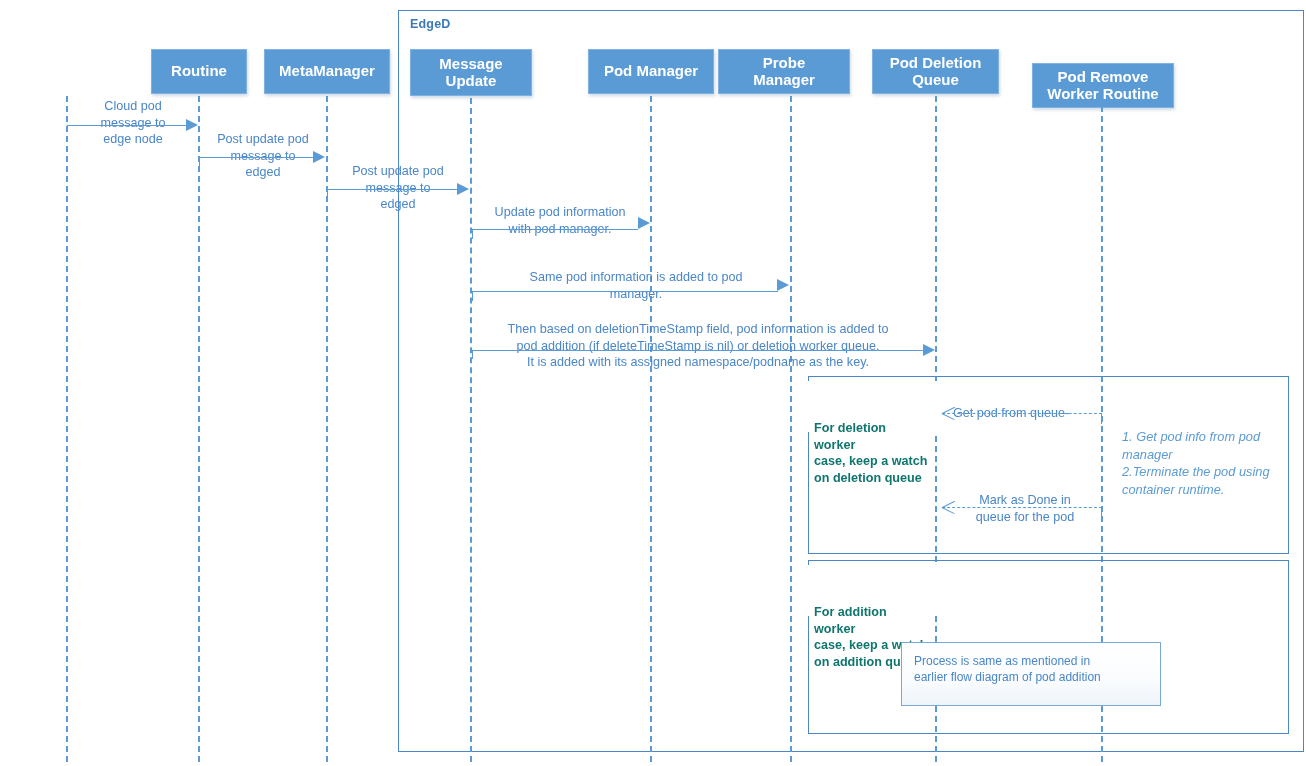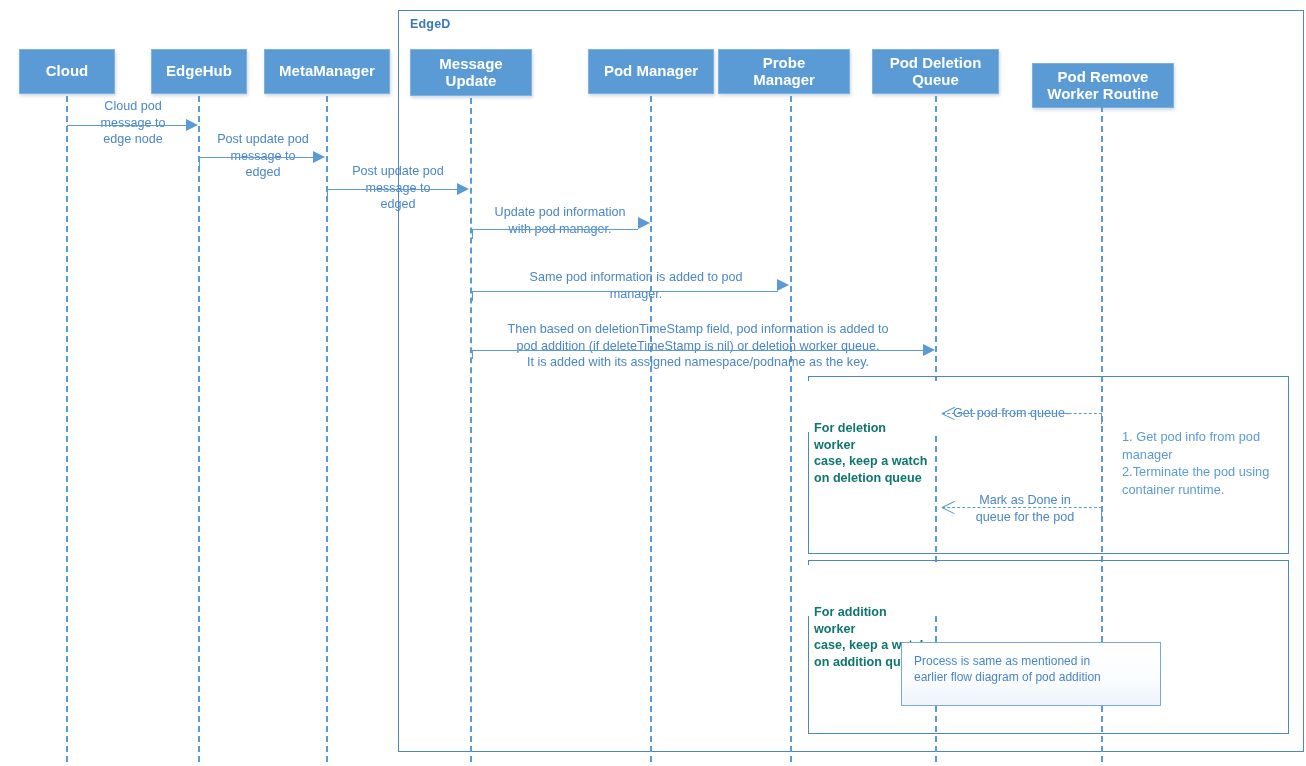--- a/index.html
+++ b/index.html
@@ -48,38 +48,35 @@
       color:#0f766e;font-size:12.6px;font-weight:bold;line-height:1.32;
       padding:6px 8px 4px 6px;white-space:pre-line;}
   .callout .shape{position:absolute;left:0;top:0;width:100%;height:100%;
       background:#ffffff;border:1.4px solid #4a86c8;box-sizing:border-box;
       clip-path:polygon(0 0,100% 0,100% 62%,78% 100%,0 100%);z-index:-1;}
   .note{position:absolute;box-sizing:border-box;border:1.3px solid #7aa9d8;
       background:linear-gradient(180deg,#ffffff 0%,#fafcfe 60%,#eef4fa 100%);
       color:#4a86c8;font-size:12px;line-height:1.35;padding:10px 12px;
       white-space:pre-line;}
   .plaintext{position:absolute;color:#5b9bd5;font-size:12.8px;line-height:1.38;
-      white-space:pre-line;}
+      white-space:pre-line;font-style:italic;}
 </style>
 </head>
 <body>
 
 <div class="canvas">
 
   <div class="frame" style="left:390px;top:10px;width:906px;height:742px;"></div>
   <div class="frame-label" style="left:390px;top:10px;width:116px;height:30px;">
     <span class="clip"></span>
     <span>EdgeD</span>
   </div>
 
-  <div class="actor" style="left:11px;top:49px;width:96px;height:45px;">
-    <span>Cloud</span>
-  </div>
   <div class="actor" style="left:143px;top:49px;width:96px;height:45px;">
-    <span>EdgeHub</span>
+    <span>Routine</span>
   </div>
   <div class="actor" style="left:256px;top:49px;width:126px;height:45px;">
     <span>MetaManager</span>
   </div>
   <div class="actor" style="left:402px;top:49px;width:122px;height:47px;white-space:pre-line;">
     <span>Message
 Update</span>
   </div>
   <div class="actor" style="left:580px;top:49px;width:126px;height:45px;">
     <span>Pod Manager</span>

